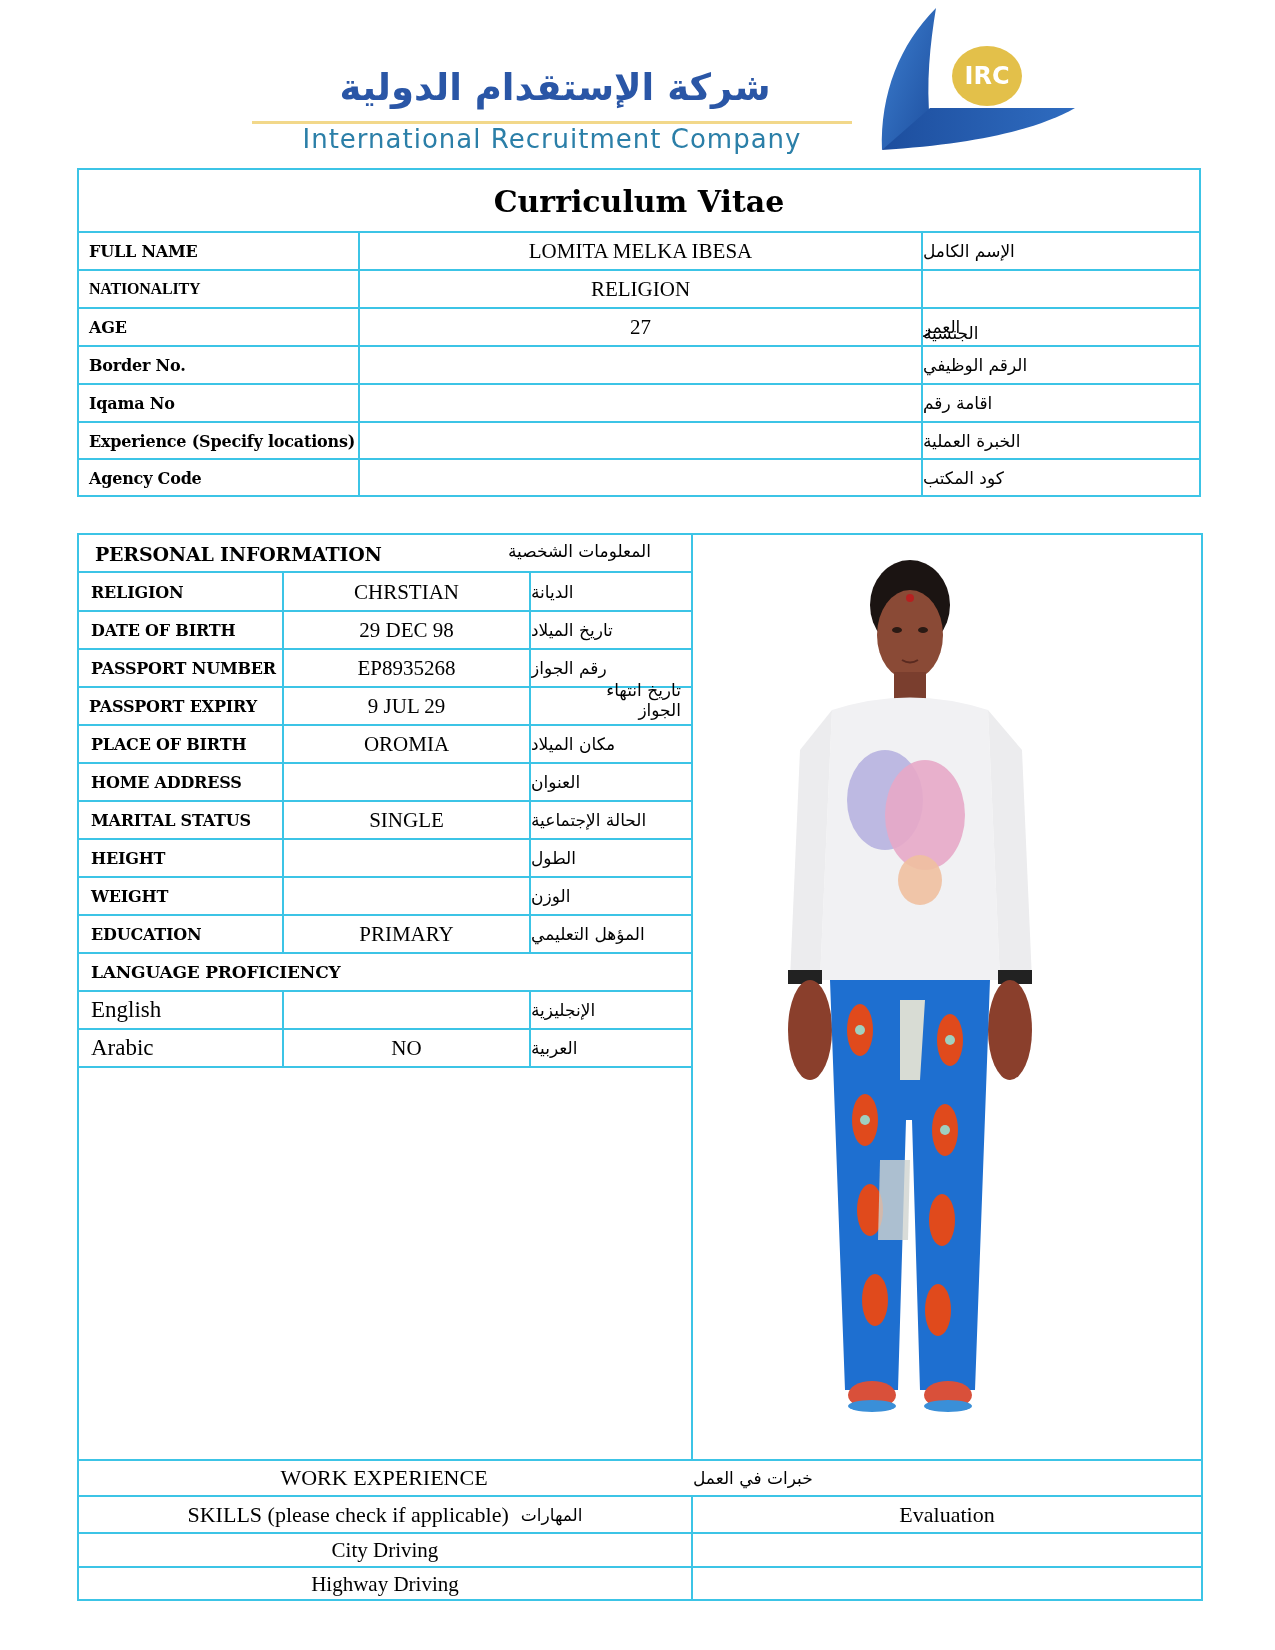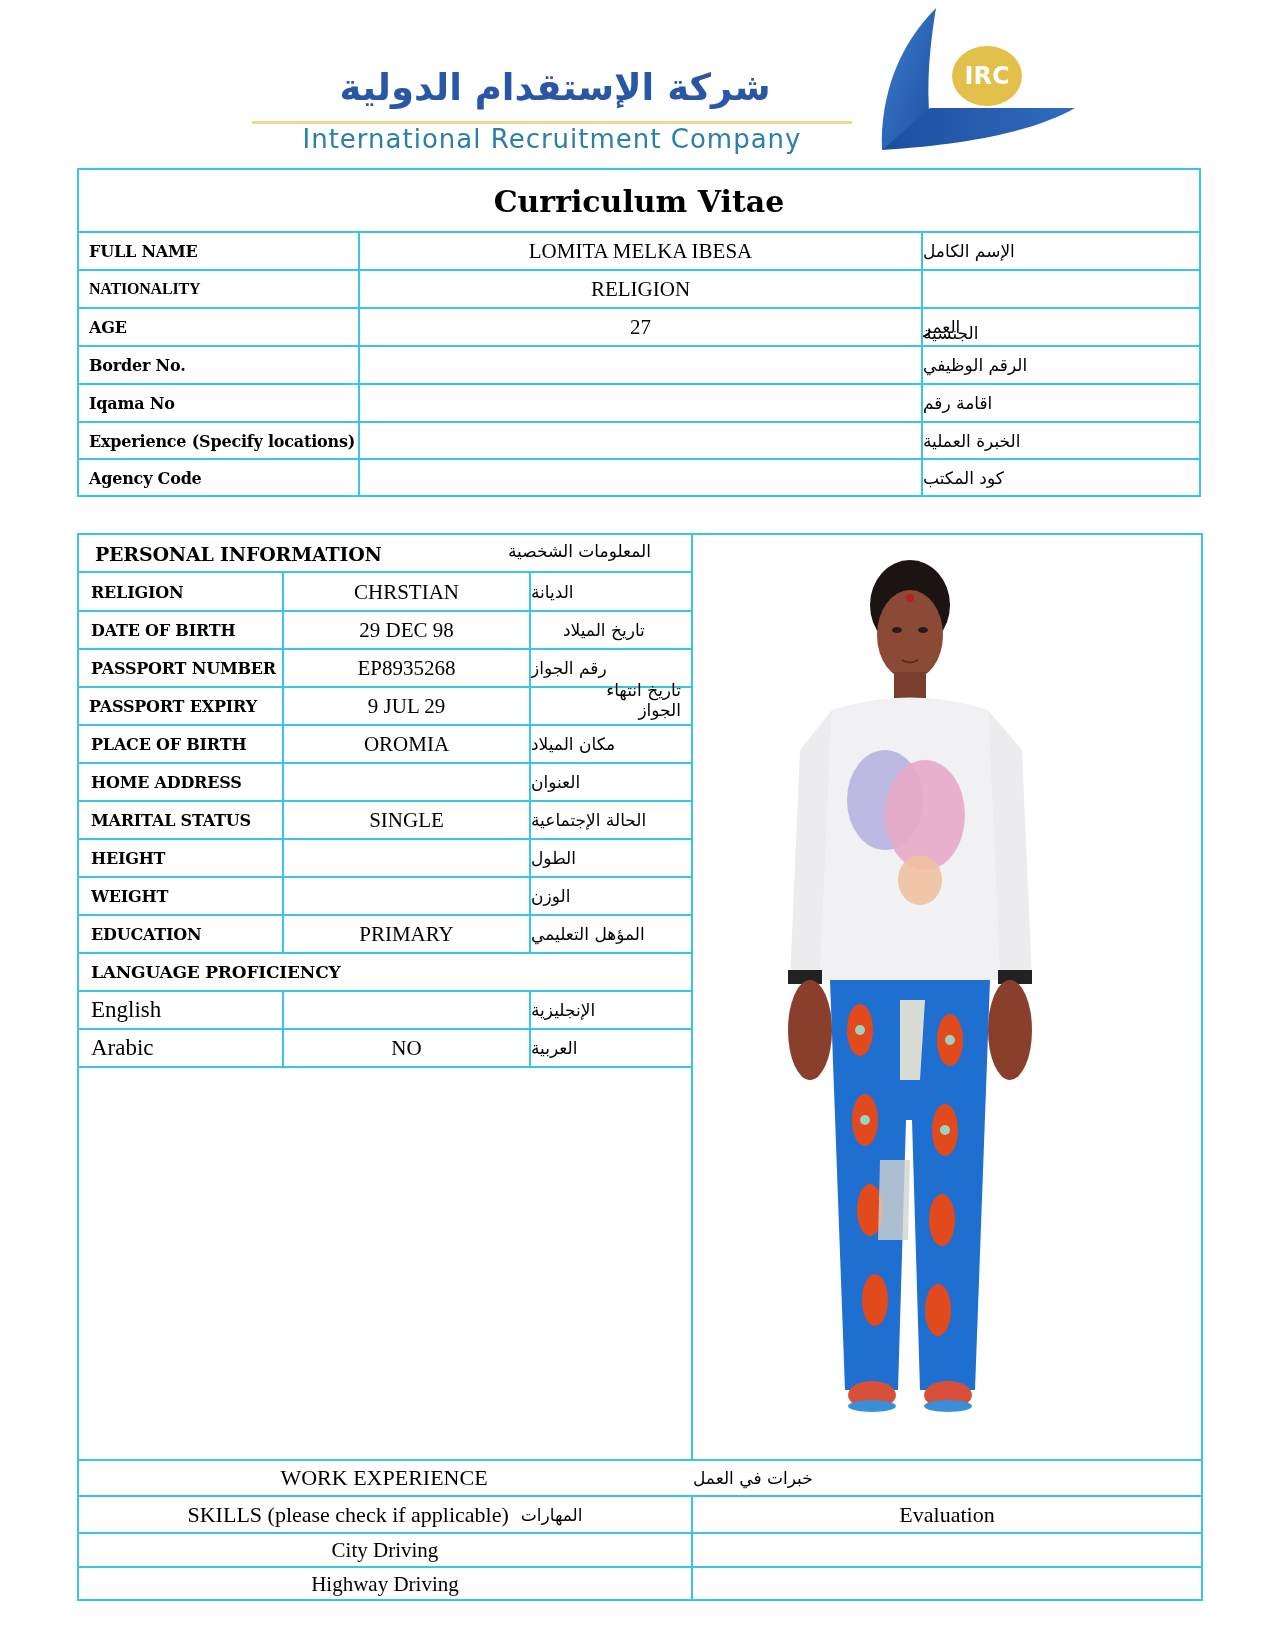--- a/index.html
+++ b/index.html
@@ -116,21 +116,21 @@
         <div class="cell lbl" style="left:79px;top:573px;width:203px;height:38px;padding-left:12px;">RELIGION</div>
         <div class="cell val" style="left:284px;top:573px;width:245px;height:38px;">CHRSTIAN</div>
         <div class="cell ar" style="left:531px;top:573px;width:160px;height:38px;">الديانة</div>
       </div>
       <div class="vline" style="left:282px;top:572px;height:39px;"></div>
       <div class="vline" style="left:529px;top:572px;height:39px;"></div>
       <div class="hline" style="left:77px;top:610px;width:616px;"></div>
       <div style="position:absolute;left:0;top:0;">
         <div class="cell lbl" style="left:79px;top:611px;width:203px;height:38px;padding-left:12px;">DATE OF BIRTH</div>
         <div class="cell val" style="left:284px;top:611px;width:245px;height:38px;">29 DEC 98</div>
-        <div class="cell ar" style="left:531px;top:611px;width:160px;height:38px;padding-left:32px;">تاريخ الميلاد</div>
+        <div class="cell ar" style="left:531px;top:611px;width:160px;height:38px;">تاريخ الميلاد</div>
       </div>
       <div class="vline" style="left:282px;top:610px;height:39px;"></div>
       <div class="vline" style="left:529px;top:610px;height:39px;"></div>
       <div class="hline" style="left:77px;top:648px;width:616px;"></div>
       <div style="position:absolute;left:0;top:0;">
         <div class="cell lbl" style="left:79px;top:649px;width:203px;height:38px;padding-left:12px;">PASSPORT NUMBER</div>
         <div class="cell val" style="left:284px;top:649px;width:245px;height:38px;">EP8935268</div>
         <div class="cell ar" style="left:531px;top:649px;width:160px;height:38px;">رقم الجواز</div>
       </div>
       <div class="vline" style="left:282px;top:648px;height:39px;"></div>

